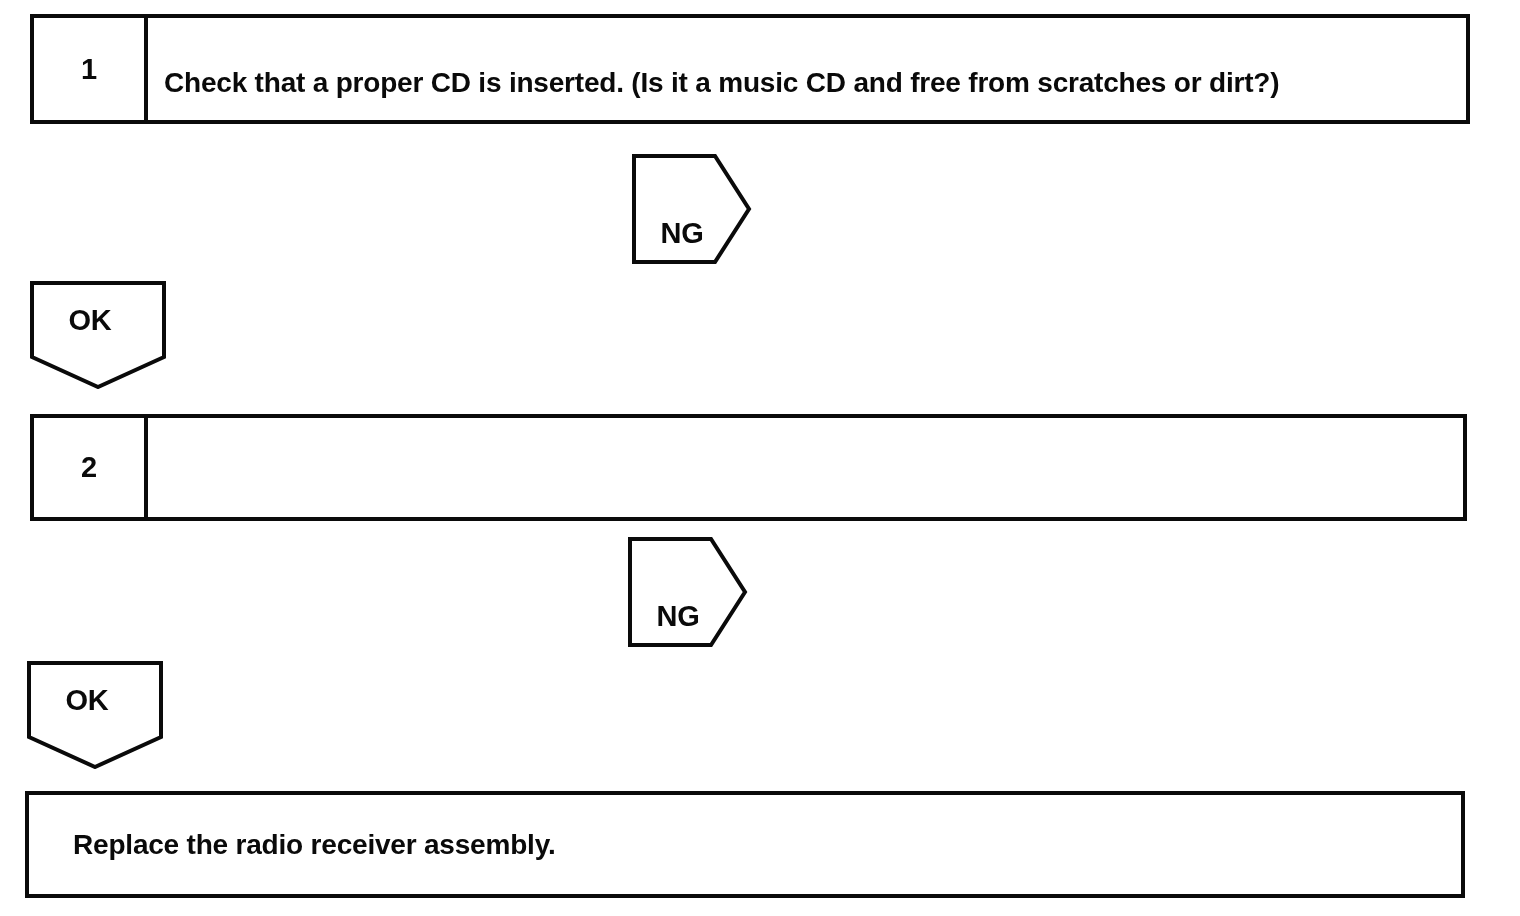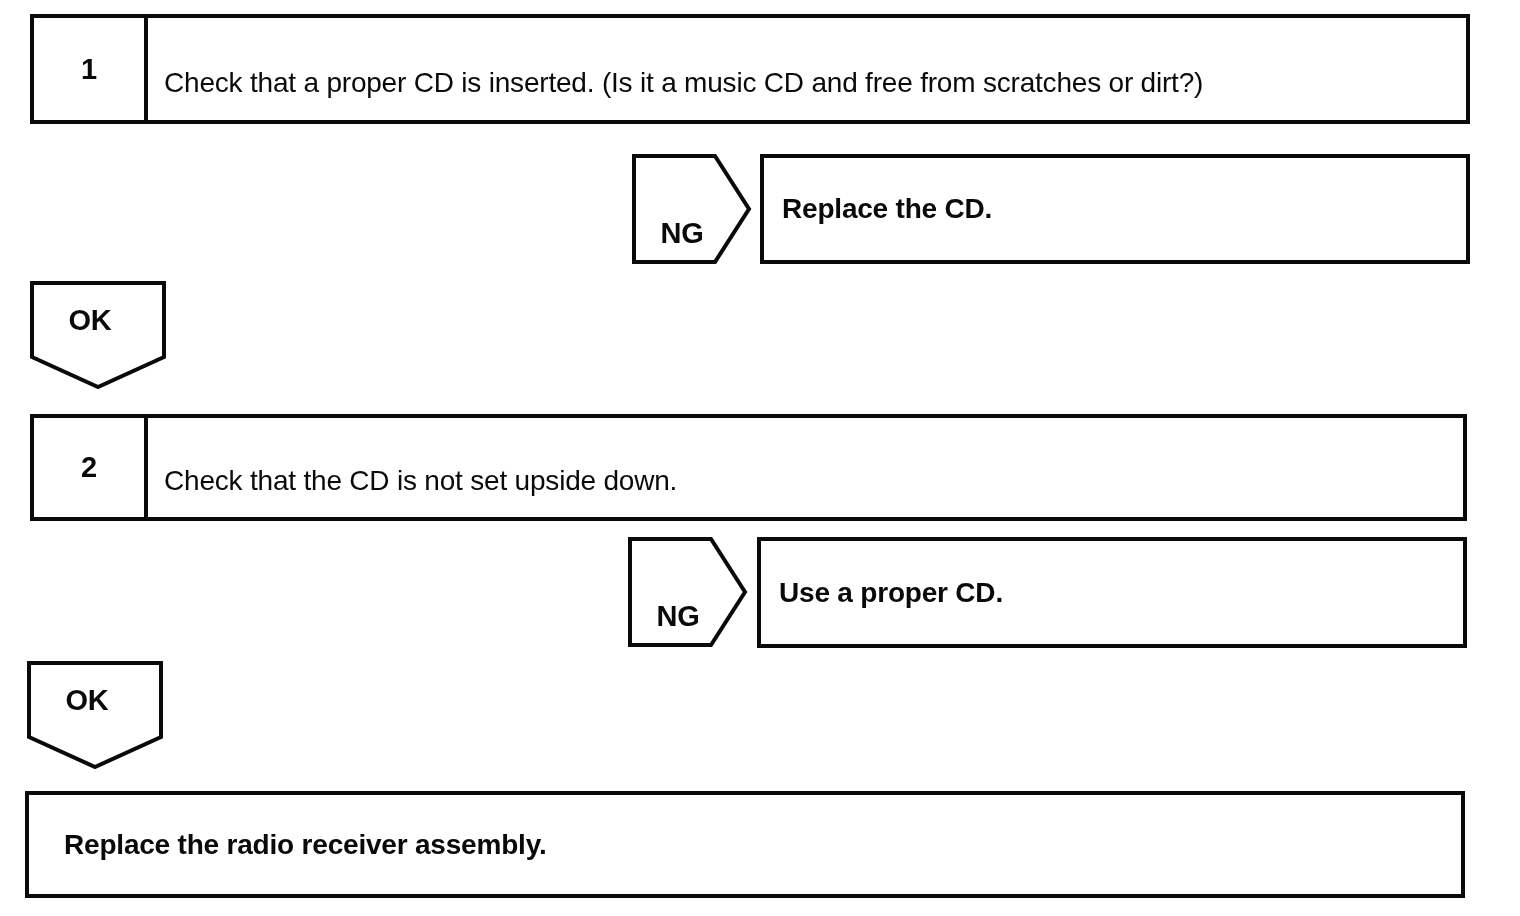--- a/index.html
+++ b/index.html
@@ -31,21 +31,21 @@
     justify-content: center;
     font-weight: bold;
     font-size: 29px;
   }
 
   .step-text {
     flex: 1;
     display: flex;
     align-items: center;
     padding: 6px 16px 6px 16px;
-    font-weight: normal;
+    font-weight: bold;
     font-size: 28px;
     line-height: 1.32;
     letter-spacing: -0.2px;
     margin-top: 28px;
   }
 
   .action-box {
     align-items: center;
   }
 
@@ -54,20 +54,21 @@
     font-weight: bold;
     font-size: 28px;
     letter-spacing: -0.2px;
   }
 
   .final-text {
     padding-left: 35px;
     font-weight: bold;
     font-size: 28px;
     letter-spacing: -0.2px;
+    margin-left: 9px;
   }
 
   .tag {
     position: absolute;
   }
   .tag svg { display: block; }
 
   .tag-label {
     position: absolute;
     display: flex;
@@ -91,46 +92,39 @@
     <div class="step-text">Check that a proper CD is inserted. (Is it a music CD and free from scratches or dirt?)</div>
   </div>
 
   <div class="tag" style="left:632px; top:154px; width:120px; height:110px;">
     <svg width="120" height="110" viewBox="0 0 120 110">
       <polygon points="2,2 83,2 117,55 83,108 2,108" fill="#ffffff" stroke="#0a0a0a" stroke-width="4" stroke-linejoin="miter"></polygon>
     </svg>
     <div class="tag-label ng-label">NG</div>
   </div>
 
-  <div class="box action-box" style="left:760px; top:154px; width:710px; height:110px;">
-    <div class="action-text">Replace the CD.</div>
-  </div>
 
   <div class="tag" style="left:30px; top:281px; width:136px; height:108px;">
     <svg width="136" height="108" viewBox="0 0 136 108">
       <polygon points="2,2 134,2 134,76 68,106 2,76" fill="#ffffff" stroke="#0a0a0a" stroke-width="4" stroke-linejoin="miter"></polygon>
     </svg>
     <div class="tag-label ok-label">OK</div>
   </div>
 
   <div class="box" style="left:30px; top:414px; width:1437px; height:107px;">
     <div class="step-num">2</div>
-    <div class="step-text">Check that the CD is not set upside down.</div>
   </div>
 
   <div class="tag" style="left:628px; top:537px; width:120px; height:110px;">
     <svg width="120" height="110" viewBox="0 0 120 110">
       <polygon points="2,2 83,2 117,55 83,108 2,108" fill="#ffffff" stroke="#0a0a0a" stroke-width="4" stroke-linejoin="miter"></polygon>
     </svg>
     <div class="tag-label ng-label">NG</div>
   </div>
 
-  <div class="box action-box" style="left:757px; top:537px; width:710px; height:111px;">
-    <div class="action-text">Use a proper CD.</div>
-  </div>
 
   <div class="tag" style="left:27px; top:661px; width:136px; height:108px;">
     <svg width="136" height="108" viewBox="0 0 136 108">
       <polygon points="2,2 134,2 134,76 68,106 2,76" fill="#ffffff" stroke="#0a0a0a" stroke-width="4" stroke-linejoin="miter"></polygon>
     </svg>
     <div class="tag-label ok-label">OK</div>
   </div>
 
   <div class="box action-box" style="left:25px; top:791px; width:1440px; height:107px;">
     <div class="final-text">Replace the radio receiver assembly.</div>

